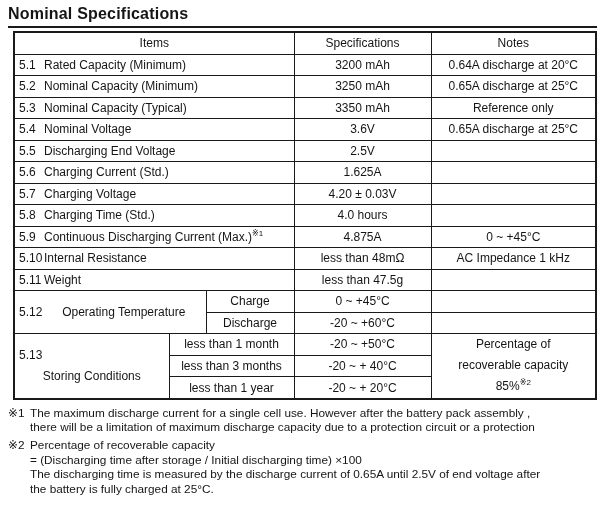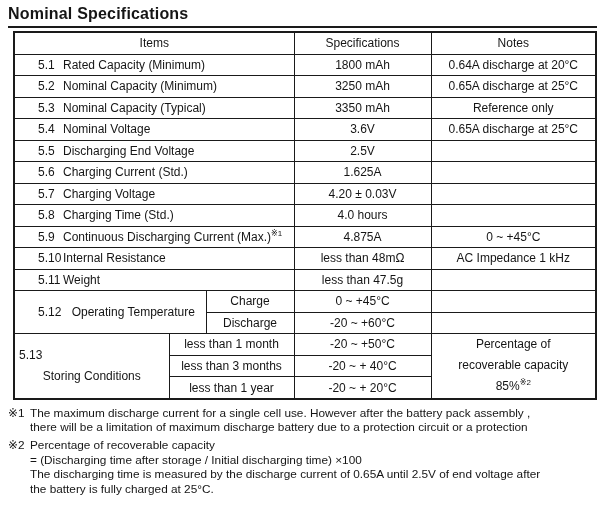--- a/index.html
+++ b/index.html
@@ -18,21 +18,21 @@
   }
   .spec-table td, .spec-table th {
     border:1px solid #1a1a1a; font-size:12px; font-weight:normal;
     padding:0 2px; overflow:hidden; vertical-align:middle;
   }
   .spec-table thead tr { height:22px; }
   .spec-table tbody tr { height:21.5px; }
   th { text-align:center;margin-left:40px; }
 
   .item-cell { text-align:left; }
-  .item-flex { display:flex; align-items:center;margin-left:19px; }
+  .item-flex { display:flex; align-items:center; }
   .item-no { width:27px; flex:0 0 27px; padding-left:2px; white-space:nowrap; }
   .item-lbl { white-space:nowrap; }
   .item-lbl-center { flex:1; text-align:center; white-space:nowrap; }
   .spec-cell, .note-cell, .cond-cell { text-align:center; white-space:nowrap; }
 
   .item13 { vertical-align:top; line-height:21px; padding-top:1px; }
   .item13 .no13 { padding-left:2px; }
   .item13 .lbl13 { text-align:center; white-space:nowrap; }
 
   .note-multi { line-height:21.2px; }
@@ -69,21 +69,21 @@
       </tr>
     </thead>
     <tbody>
       <tr>
         <td colspan="3" class="item-cell">
             <div class="item-flex">
               <span class="item-no">5.1</span>
               <span class="item-lbl">Rated Capacity (Minimum)</span>
             </div>
           </td>
-        <td class="spec-cell">1800 mAh</td>
+        <td class="spec-cell">3200 mAh</td>
         <td class="note-cell">0.64A discharge at 20°C</td>
       </tr>
       <tr>
         <td colspan="3" class="item-cell">
             <div class="item-flex">
               <span class="item-no">5.2</span>
               <span class="item-lbl">Nominal Capacity (Minimum)</span>
             </div>
           </td>
         <td class="spec-cell">3250 mAh</td>
@@ -217,21 +217,21 @@
       <tr>
         <td colspan="2" class="cond-cell">less than 1 year</td>
         <td class="spec-cell">-20 ~ + 20°C</td>
       </tr>
     </tbody>
   </table>
 
   <div class="footnotes">
     <div>
       <div><span class="fn-marker">※1</span><span>The maximum discharge current for a single cell use. However after the battery pack assembly ,</span></div>
-      <div class="fn-cont">there will be a limitation of maximum discharge battery due to a protection circuit or a protection</div>
+      <div class="fn-cont">there will be a limitation of maximum discharge capacity due to a protection circuit or a protection</div>
     </div>
     <div class="fn-block2">
       <div><span class="fn-marker">※2</span><span>Percentage of recoverable capacity</span></div>
       <div class="fn-cont">= (Discharging time after storage / Initial discharging time) ×100</div>
       <div class="fn-cont">The discharging time is measured by the discharge current of 0.65A until 2.5V of end voltage after</div>
       <div class="fn-cont">the battery is fully charged at 25°C.</div>
     </div>
   </div>
 
 </div>

